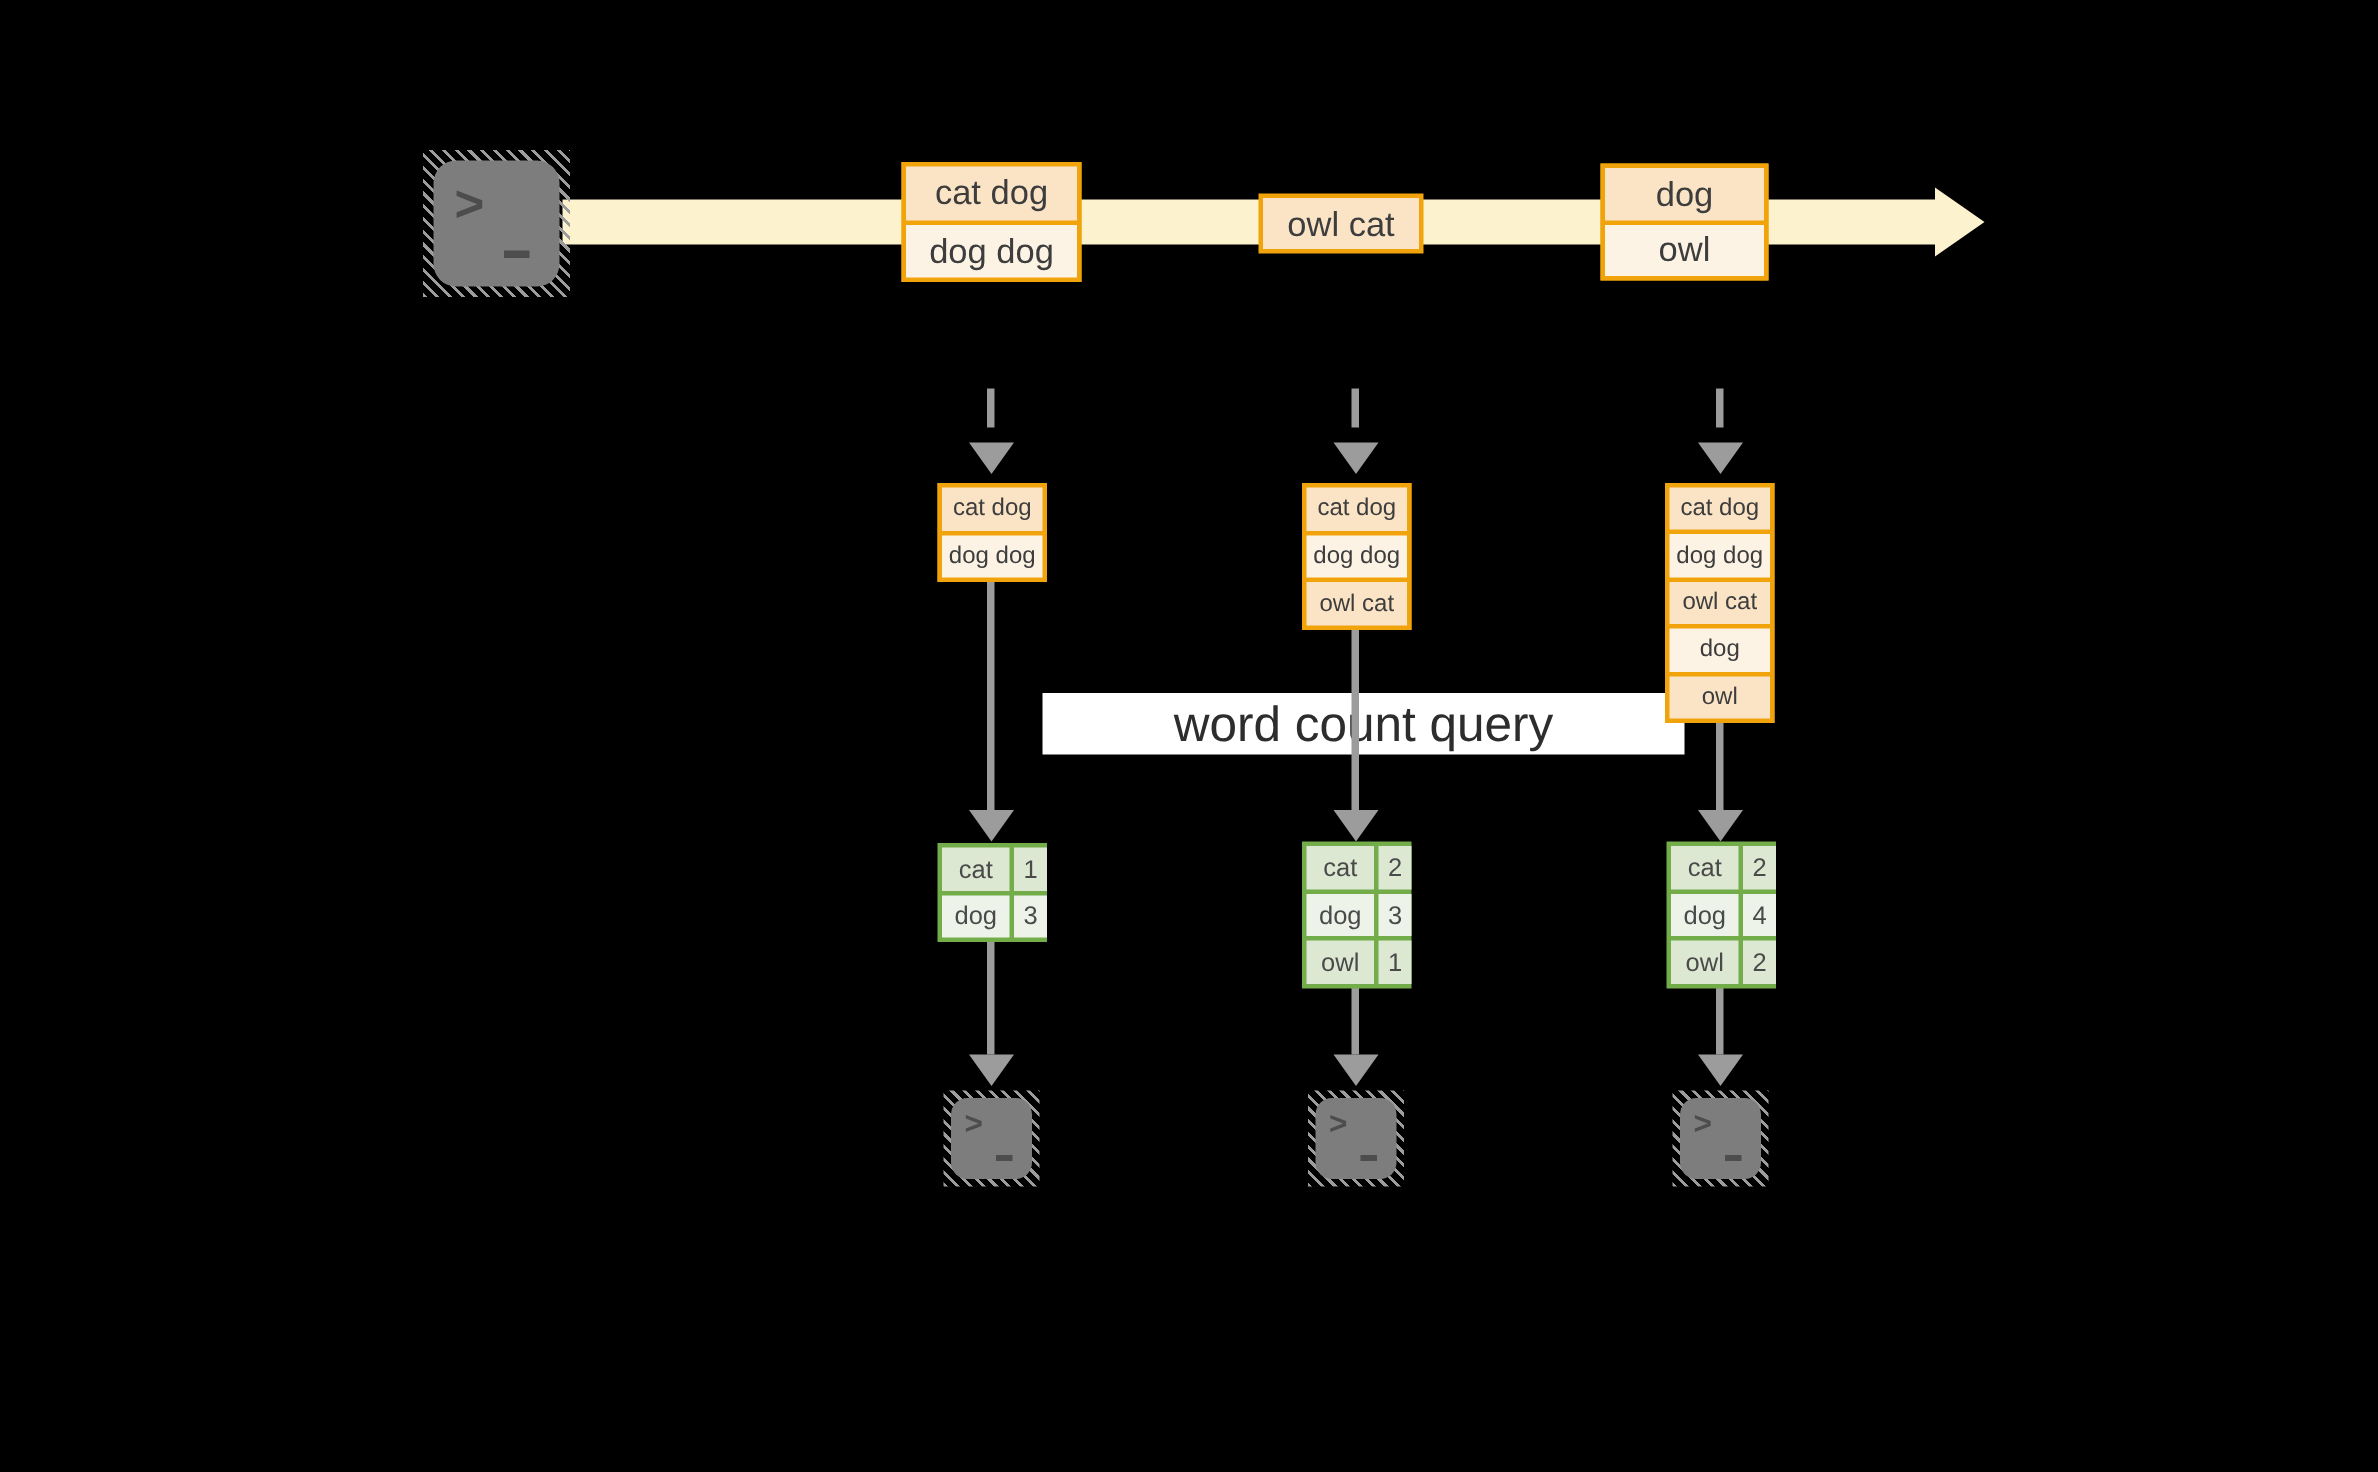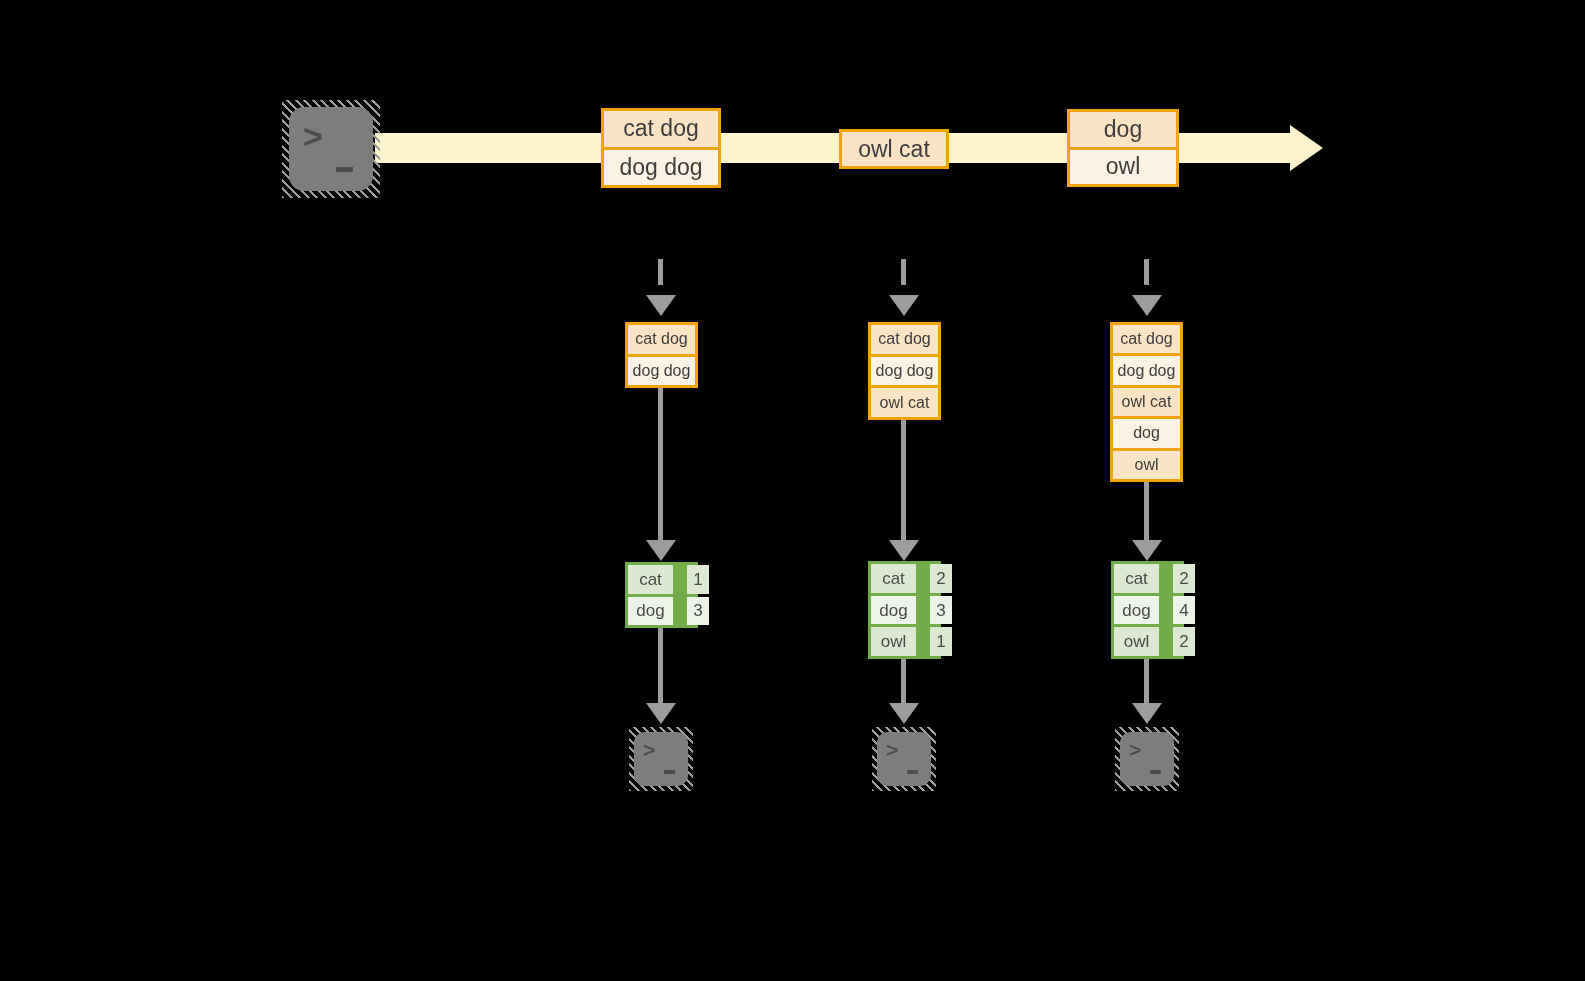--- a/index.html
+++ b/index.html
@@ -17,21 +17,21 @@
     display:flex;flex-direction:column;z-index:4;background:#f0a30a;}
   .orow{flex:1;display:flex;align-items:center;justify-content:center;
     color:#3d3d3d;font-size:23px;line-height:1;}
   .orow + .orow{margin-top:3px;}
   .obox .orow:nth-child(odd){background:#fbe4c6;}
   .obox .orow:nth-child(even){background:#fdf3e4;}
   .obox.small .orow{font-size:16px;}
   
   .gtable{position:absolute;box-sizing:border-box;background:#72ad4a;padding:3px;
     display:flex;flex-direction:column;z-index:4;}
-  .grow{flex:1;display:grid;grid-template-columns:45px 22px;column-gap:14px;}
+  .grow{flex:1;display:grid;grid-template-columns:45px 22px;column-gap:3px;}
   .grow + .grow{margin-top:3px;}
   .gcell{display:flex;align-items:center;justify-content:center;
     color:#4a4a4a;font-size:17px;line-height:1;}
   .grow:nth-child(odd) .gcell{background:#dce8d2;}
   .grow:nth-child(even) .gcell{background:#edf3e8;}
   
   .vline{position:absolute;width:5px;background:#9c9c9c;z-index:3;}
   .vdash{position:absolute;width:5px;background:#9c9c9c;z-index:3;}
   .vhead{position:absolute;width:0;height:0;z-index:3;
     border-left:15px solid transparent;border-right:15px solid transparent;
@@ -97,20 +97,21 @@
     <div class="orow">owl cat</div>
   </div>
   <div class="obox small" style="left:1110px;top:322px;width:73px;height:160px;">
     <div class="orow">cat dog</div>
     <div class="orow">dog dog</div>
     <div class="orow">owl cat</div>
     <div class="orow">dog</div>
     <div class="orow">owl</div>
   </div>
 
+  <div class="qlabel" style="left:695px;top:462px;width:428px;height:41px;">word count query</div>
 
   <div class="vline" style="left:658px;top:386px;height:156px;"></div>
   <div class="vhead" style="left:646px;top:540px;"></div>
   <div class="vline" style="left:901px;top:418px;height:124px;"></div>
   <div class="vhead" style="left:889px;top:540px;"></div>
   <div class="vline" style="left:1144px;top:480px;height:62px;"></div>
   <div class="vhead" style="left:1132px;top:540px;"></div>
 
   <div class="gtable" style="left:625px;top:562px;width:73px;height:66px;">
     <div class="grow">

